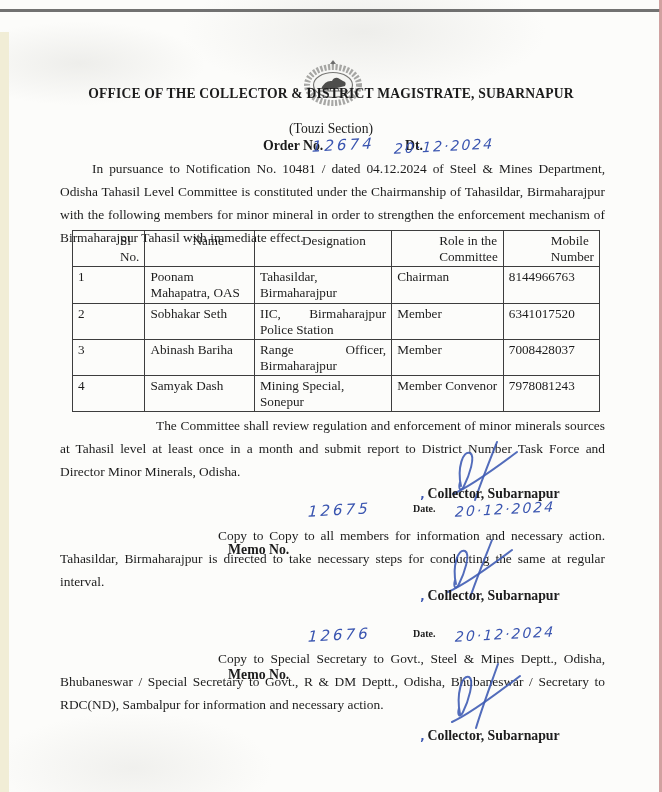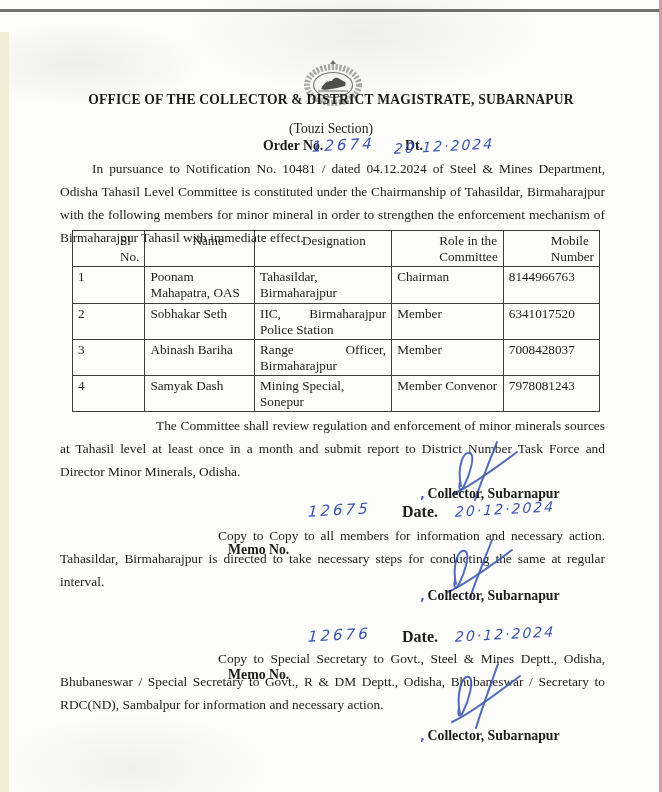--- a/index.html
+++ b/index.html
@@ -14,21 +14,21 @@
     color:#1c1c1c;
   }
   .artifact{position:absolute;}
   .scan-top-line{top:9px;left:0;width:660px;height:3px;background:#4f4f4f;opacity:.8;}
   .scan-left-strip{top:32px;left:0;width:9px;height:760px;background:#f1edd6;}
   .scan-right-line{top:0;right:0;width:3px;height:792px;background:#c9908f;opacity:.85;}
 
   .emblem{position:absolute;left:304px;top:60px;width:58px;height:46px;}
 
   .center-line{position:absolute;left:0;width:662px;text-align:center;}
-  .office-title{top:92px;font-weight:bold;font-size:13.6px;letter-spacing:.2px;font-family:Liberation Serif, serif;}
+  .office-title{top:86px;font-weight:bold;font-size:13.6px;letter-spacing:.2px;font-family:Liberation Serif, serif;}
   .touzi{top:121px;font-size:13.6px;}
 
   .hand{
     color:#3a55b0;
     font-family:"DejaVu Sans", sans-serif;
     font-style:italic;
     font-size:15px;
     letter-spacing:3px;
     display:inline-block;
     transform:rotate(-3deg) skewX(-6deg);
@@ -66,21 +66,21 @@
   .ink-mark{color:#3a55b0;font-size:12px;margin-right:3px;font-family:"DejaVu Sans",sans-serif;}
   #collector-1{top:486px;}
   #collector-2{top:588px;}
   #collector-3{top:728px;}
 
   .memo-line{position:absolute;left:0;width:662px;height:24px;}
   #memo-line-1{top:503px;}
   #memo-line-2{top:628px;}
   .memo-line .lbl-memo{position:absolute;left:228px;font-weight:bold;font-size:13.8px;margin-top:39px;}
   .memo-line .hand-num{position:absolute;left:308px;top:-2px;}
-  .memo-line .lbl-date{position:absolute;left:402px;font-weight:bold;font-size:16px;}
+  .memo-line .lbl-date{position:absolute;left:413px;font-weight:bold;font-size:10px;}
   .memo-line .hand-date{position:absolute;left:455px;top:-2px;}
 
   #order-line{position:absolute;top:138px;left:0;width:662px;height:24px;}
   #order-line .lbl-order{position:absolute;left:263px;font-weight:bold;font-size:13.8px;}
   #order-line .hand-ordnum{position:absolute;left:312px;top:-2px;}
   #order-line .lbl-dt{position:absolute;left:369px;font-weight:bold;font-size:13.8px;padding-left:36px;}
 
   .sig{position:absolute;pointer-events:none;}
   #sig-1{left:445px;top:440px;}
   #sig-2{left:438px;top:536px;}

